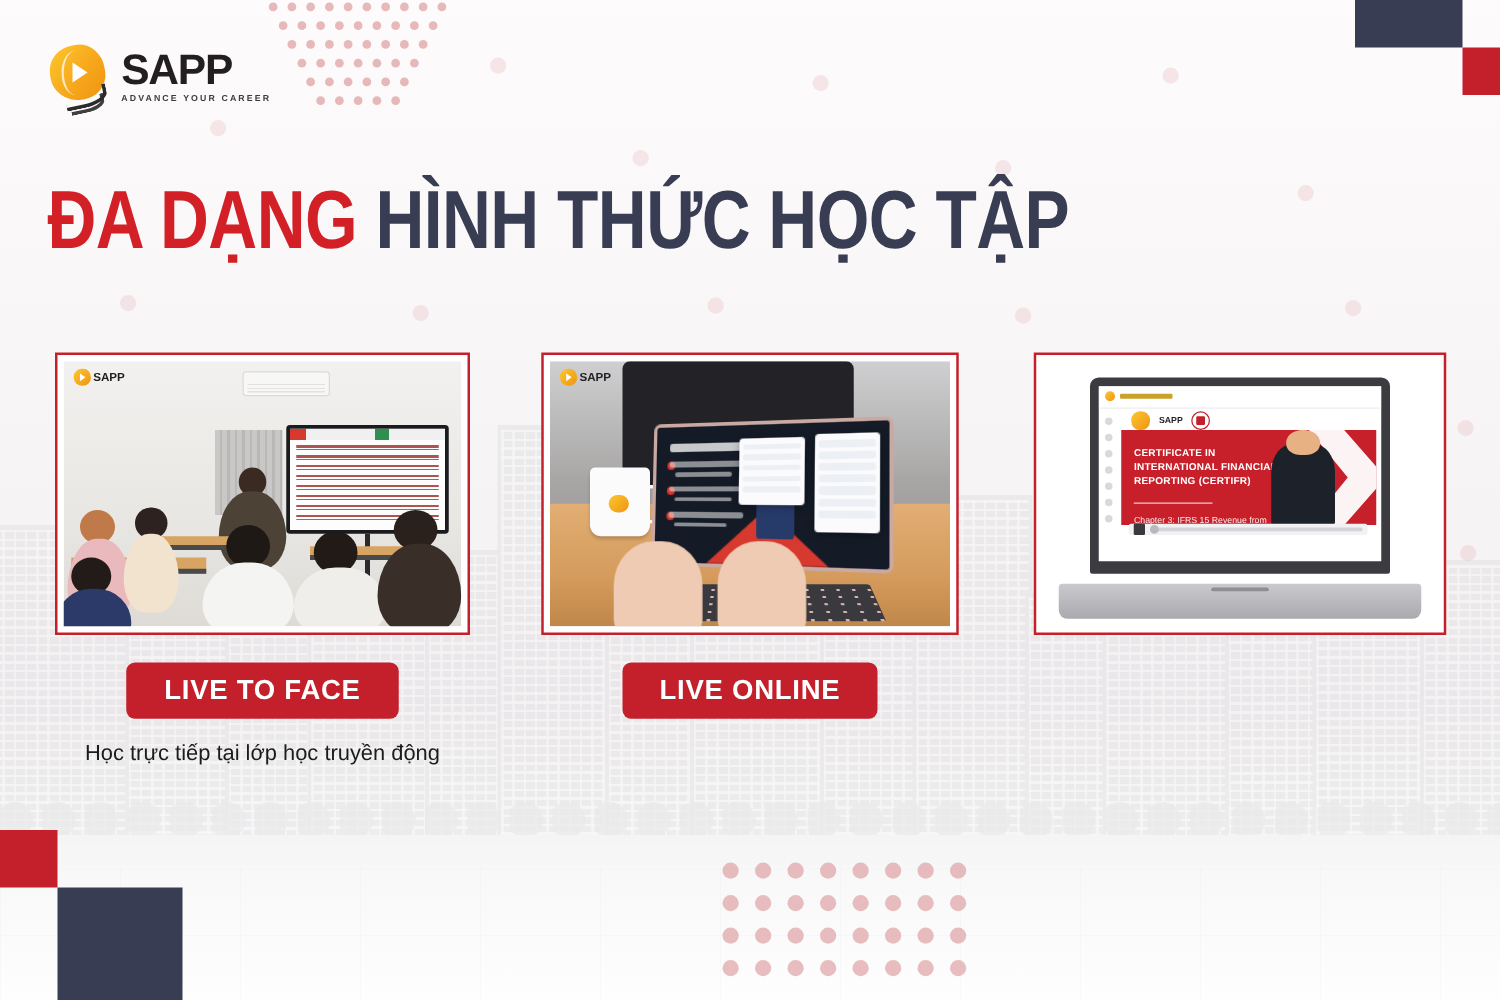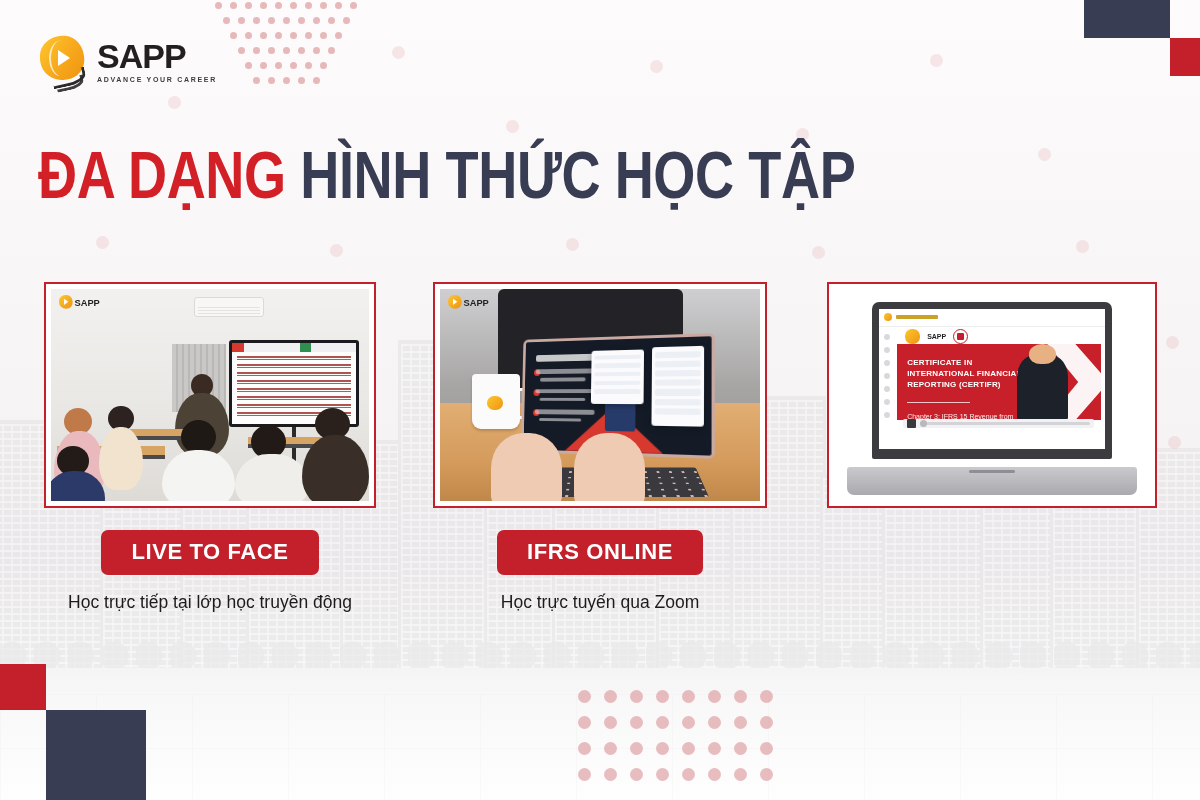--- a/index.html
+++ b/index.html
@@ -509,22 +509,21 @@
         </div>
         <div class="lo-keyb"></div>
         <div class="lo-hand" style="left:16%;"></div>
         <div class="lo-hand" style="left:42%;"></div>
         <div class="wm-logo">
           <div class="m"></div>
           <div class="t">SAPP</div>
         </div>
       </div>
     </div>
-    <button class="pill">IFRS ONLINE</button>
-    <div class="caption">Học trực tuyến qua Zoom</div>
+    <button class="pill">LIVE ONLINE</button>
   </div>
 
   <div class="card" id="card-3">
     <div class="photo-frame">
       <div class="photo">
         <div class="ro-bg"></div>
         <div class="ro-lap">
           <div class="ro-scr">
             <div class="ro-top">
               <div class="dotl"></div>

